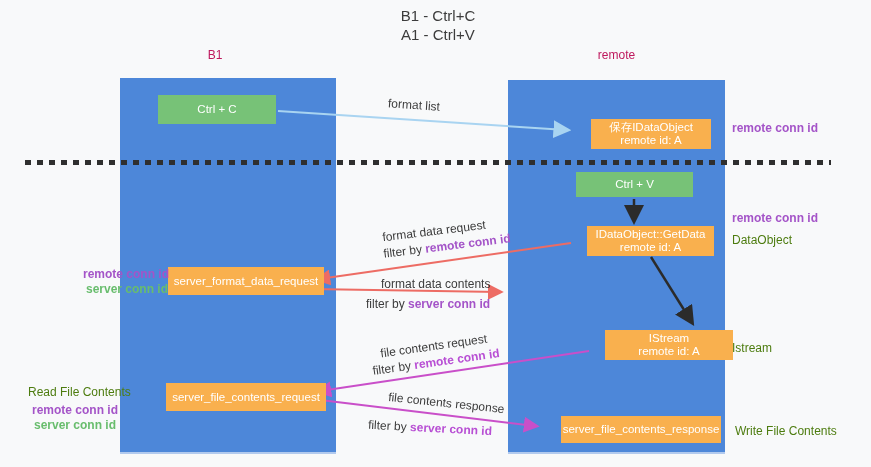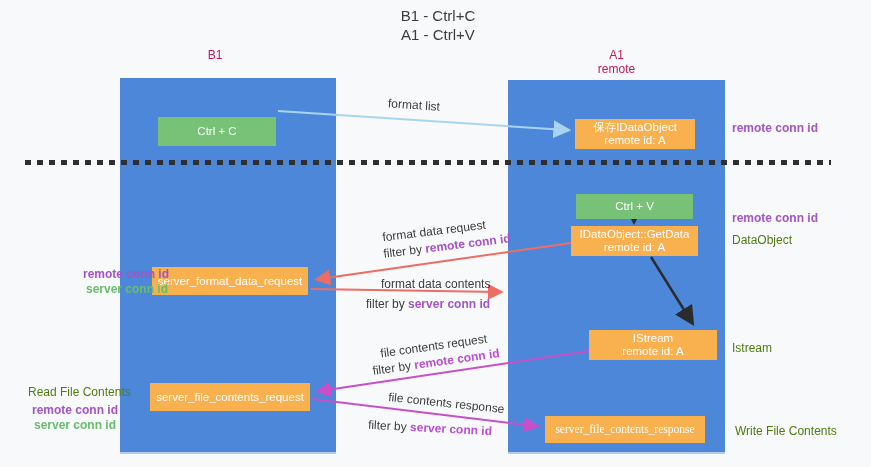--- a/index.html
+++ b/index.html
@@ -15,32 +15,32 @@
 
   .lane{position:absolute;background:#4d87d9;box-shadow:0 2px 0 rgba(160,190,235,.8);}
   .lane.left{left:120px;top:78px;width:216px;height:374px;}
   .lane.right{left:508px;top:80px;width:217px;height:372px;}
 
   .divider{position:absolute;left:25px;top:160px;width:806px;height:5px;
            background:repeating-linear-gradient(90deg,#2f2f2f 0 6px,transparent 6px 12px);}
 
   .node{position:absolute;display:flex;flex-direction:column;justify-content:center;
         align-items:center;color:#fff;text-align:center;font-size:11.5px;line-height:13px;}
-  .node.green{background:#77c277;margin-top:22px;}
-  .node.orange{background:#f9b04e;}
+  .node.green{background:#77c277;}
+  .node.orange{background:#f9b04e;margin-left:16px;}
 
   .n-ctrlc{left:158px;top:95px;width:118px;height:29px;}
   .n-saveobj{left:575px;top:119px;width:120px;height:30px;}
   .n-ctrlv{left:576px;top:172px;width:117px;height:25px;}
   .n-getdata{left:571px;top:226px;width:127px;height:30px;}
   .n-fmtreq{left:152px;top:267px;width:156px;height:28px;}
   .n-fmtres{left:510px;top:280px;width:155px;height:27px;}
   .n-istream{left:589px;top:330px;width:128px;height:30px;}
   .n-filereq{left:150px;top:383px;width:160px;height:28px;}
-  .n-fileres{left:545px;top:416px;width:160px;height:27px;font-family:Liberation Serif, serif;}
+  .n-fileres{left:545px;top:416px;width:160px;height:27px;}
 
   .alabel{position:absolute;white-space:nowrap;font-size:12px;color:#3c3c3c;}
   .hl-purple{color:#a454c8;font-weight:bold;}
   .hl-magenta{color:#b84fd4;font-weight:bold;}
 
   .side{position:absolute;white-space:nowrap;font-size:12px;color:#4d7c0f;}
   .side.purple{color:#a454c8;font-weight:bold;}
   .side.green{color:#68bd6d;font-weight:bold;}
 
   svg.overlay{position:absolute;left:0;top:0;pointer-events:none;}
@@ -52,21 +52,20 @@
 
   <div class="title">
     <div>B1 - Ctrl+C</div>
     <div>A1 - Ctrl+V</div>
   </div>
 
   <div class="lane-header left">
     <div>B1</div>
   </div>
   <div class="lane-header right">
-    <div>A1</div>
     <div>remote</div>
   </div>
 
   <div class="lane left"></div>
   <div class="lane right"></div>
 
   <div class="divider"></div>
 
   <svg class="overlay" width="871" height="467" viewBox="0 0 871 467">
     <defs>

